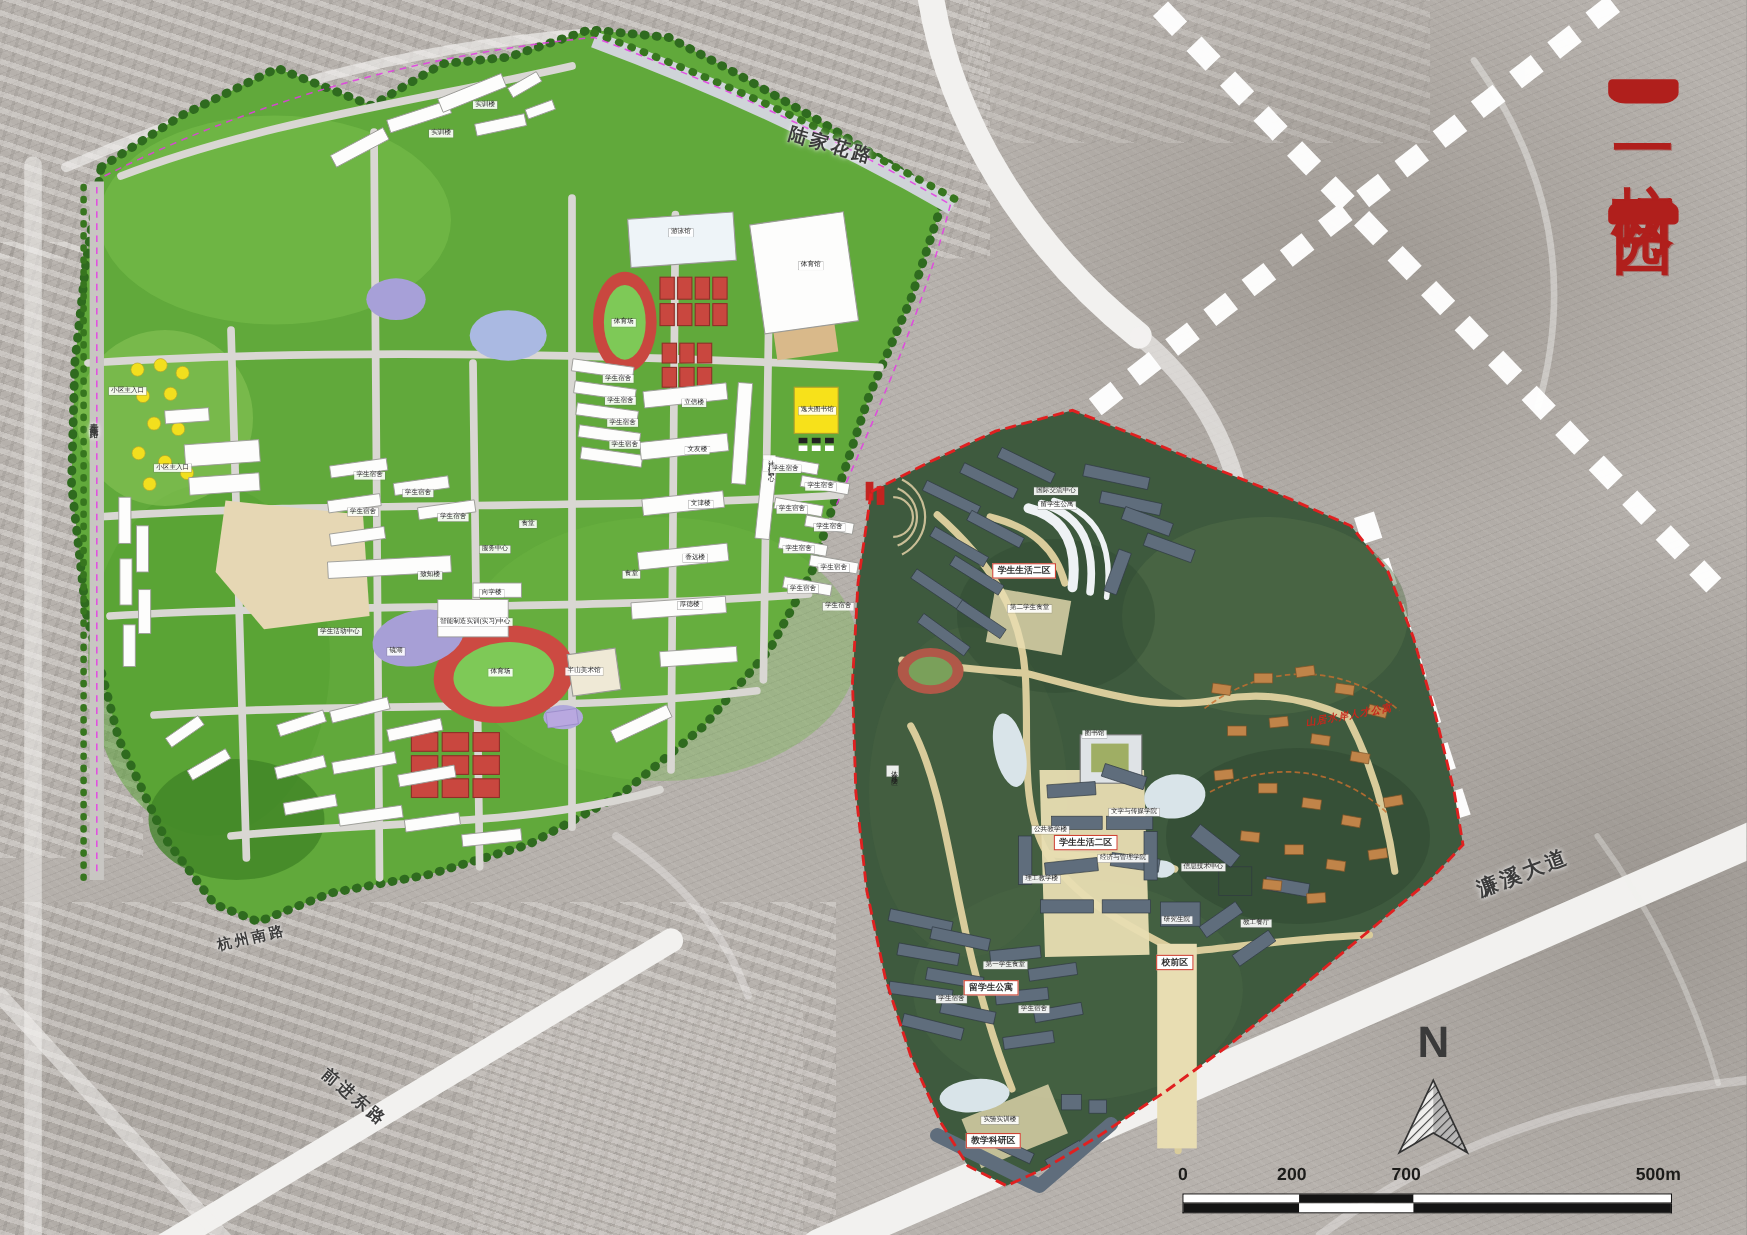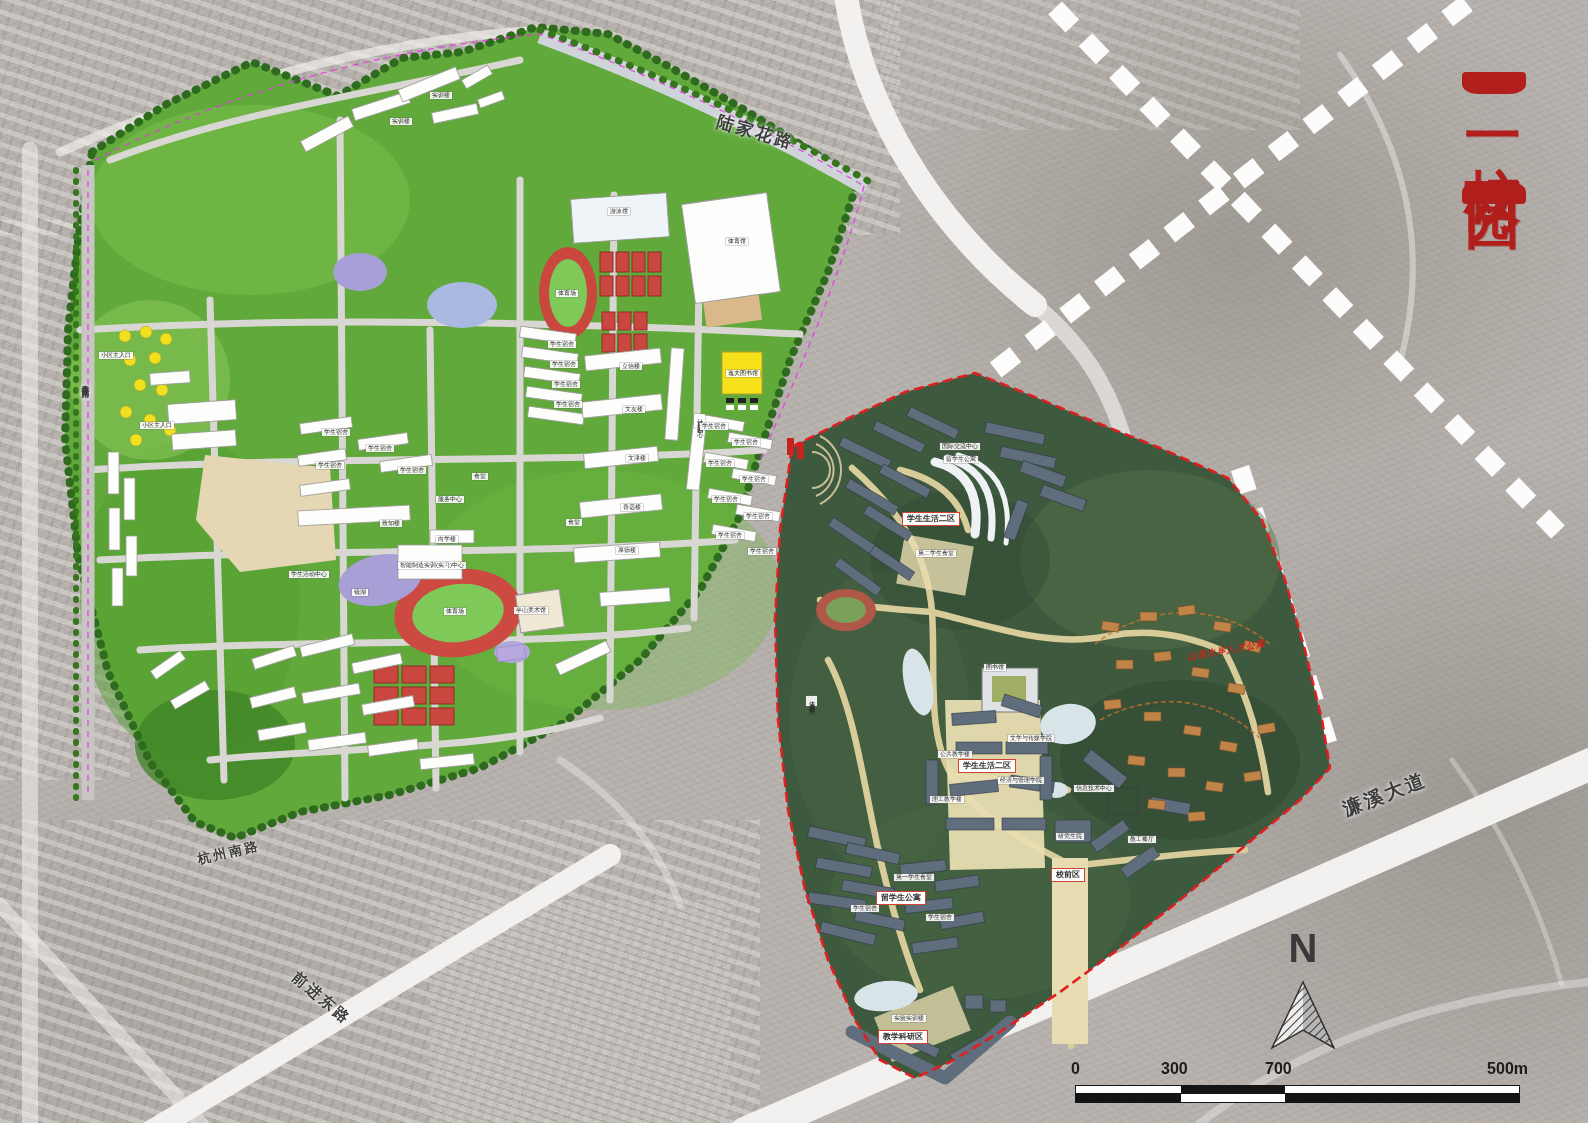--- a/index.html
+++ b/index.html
@@ -454,21 +454,21 @@
   <div class="title-wrap">
     <div class="bracket top"></div>
     <div class="title-text">一校两园</div>
     <div class="bracket bot"></div>
   </div>
 
   <div class="north">N</div>
 
   <div class="scalebar">
     <span class="tick t0">0</span>
-    <span class="tick t1">300</span>
+    <span class="tick t1">200</span>
     <span class="tick t2">700</span>
     <span class="tick t3">500m</span>
     <div class="sb-row first">
       <i class="w" style="width:105px"></i>
         <i class="b" style="width:105px"></i>
         <i class="w" style="width:235px"></i>
     </div>
     <div class="sb-row second">
       <i class="b" style="width:105px"></i>
         <i class="w" style="width:105px"></i>

